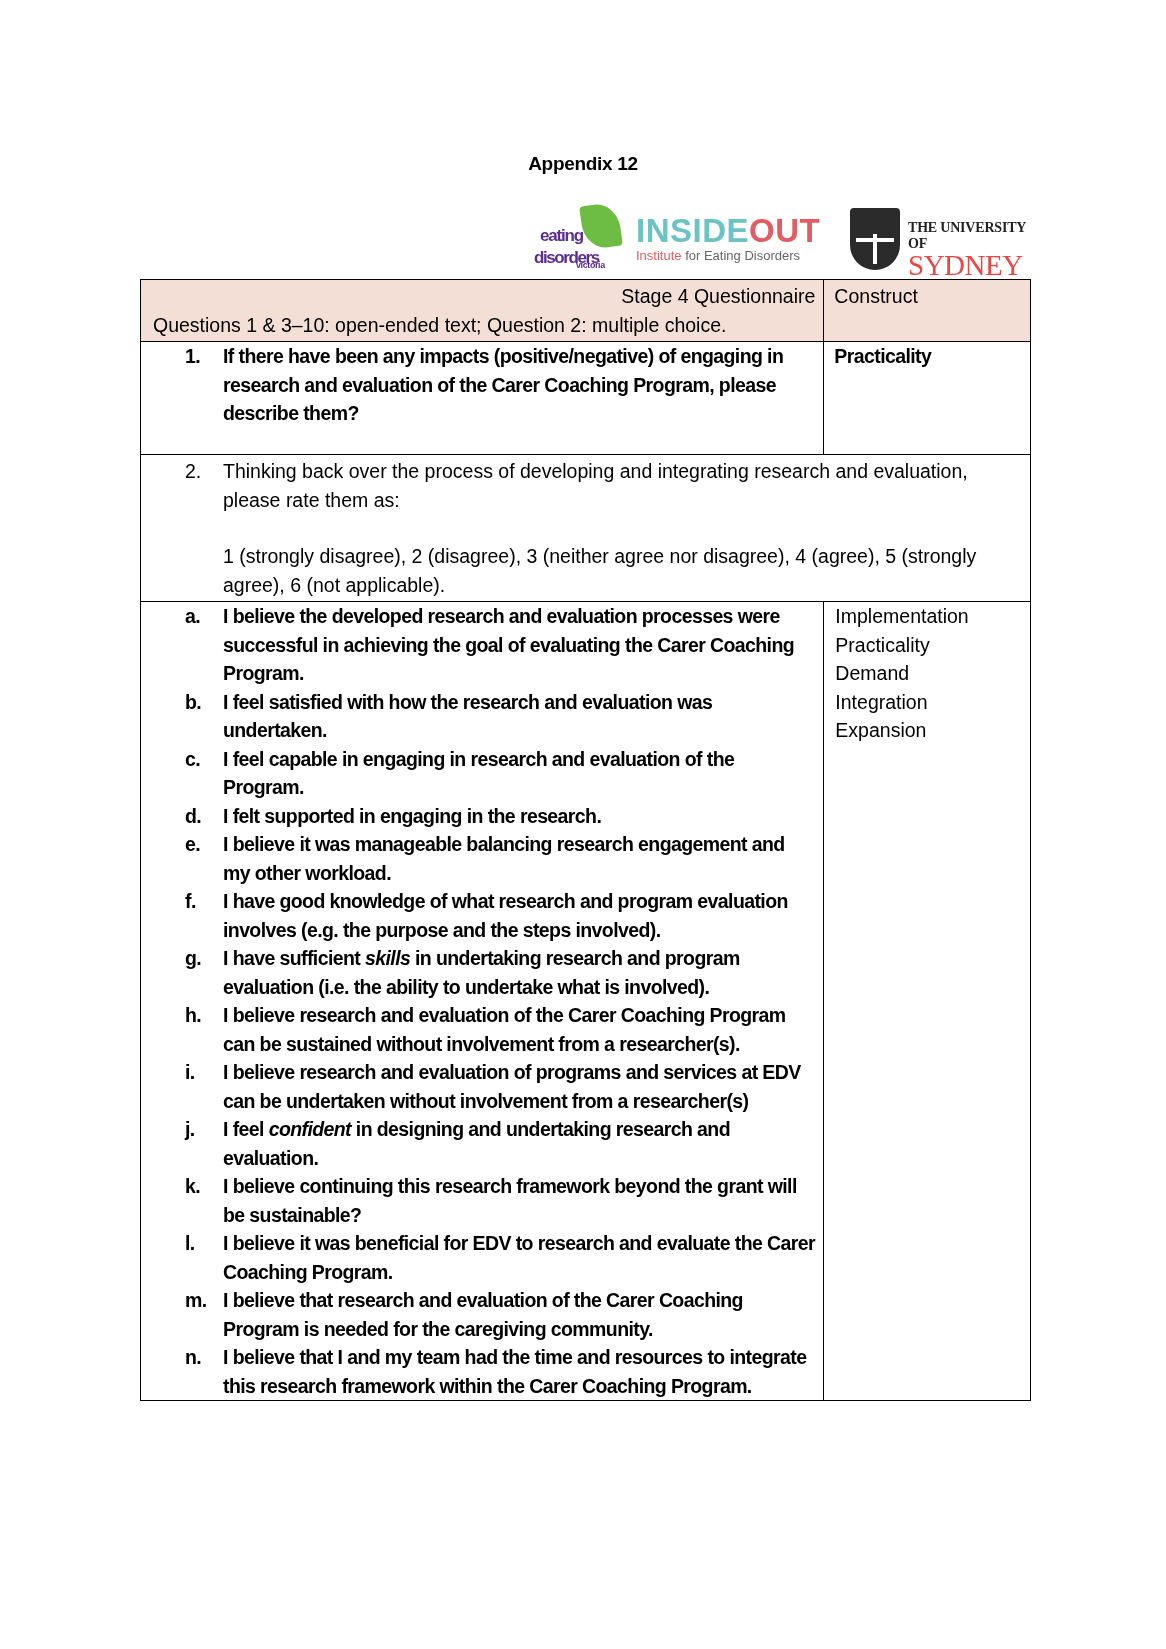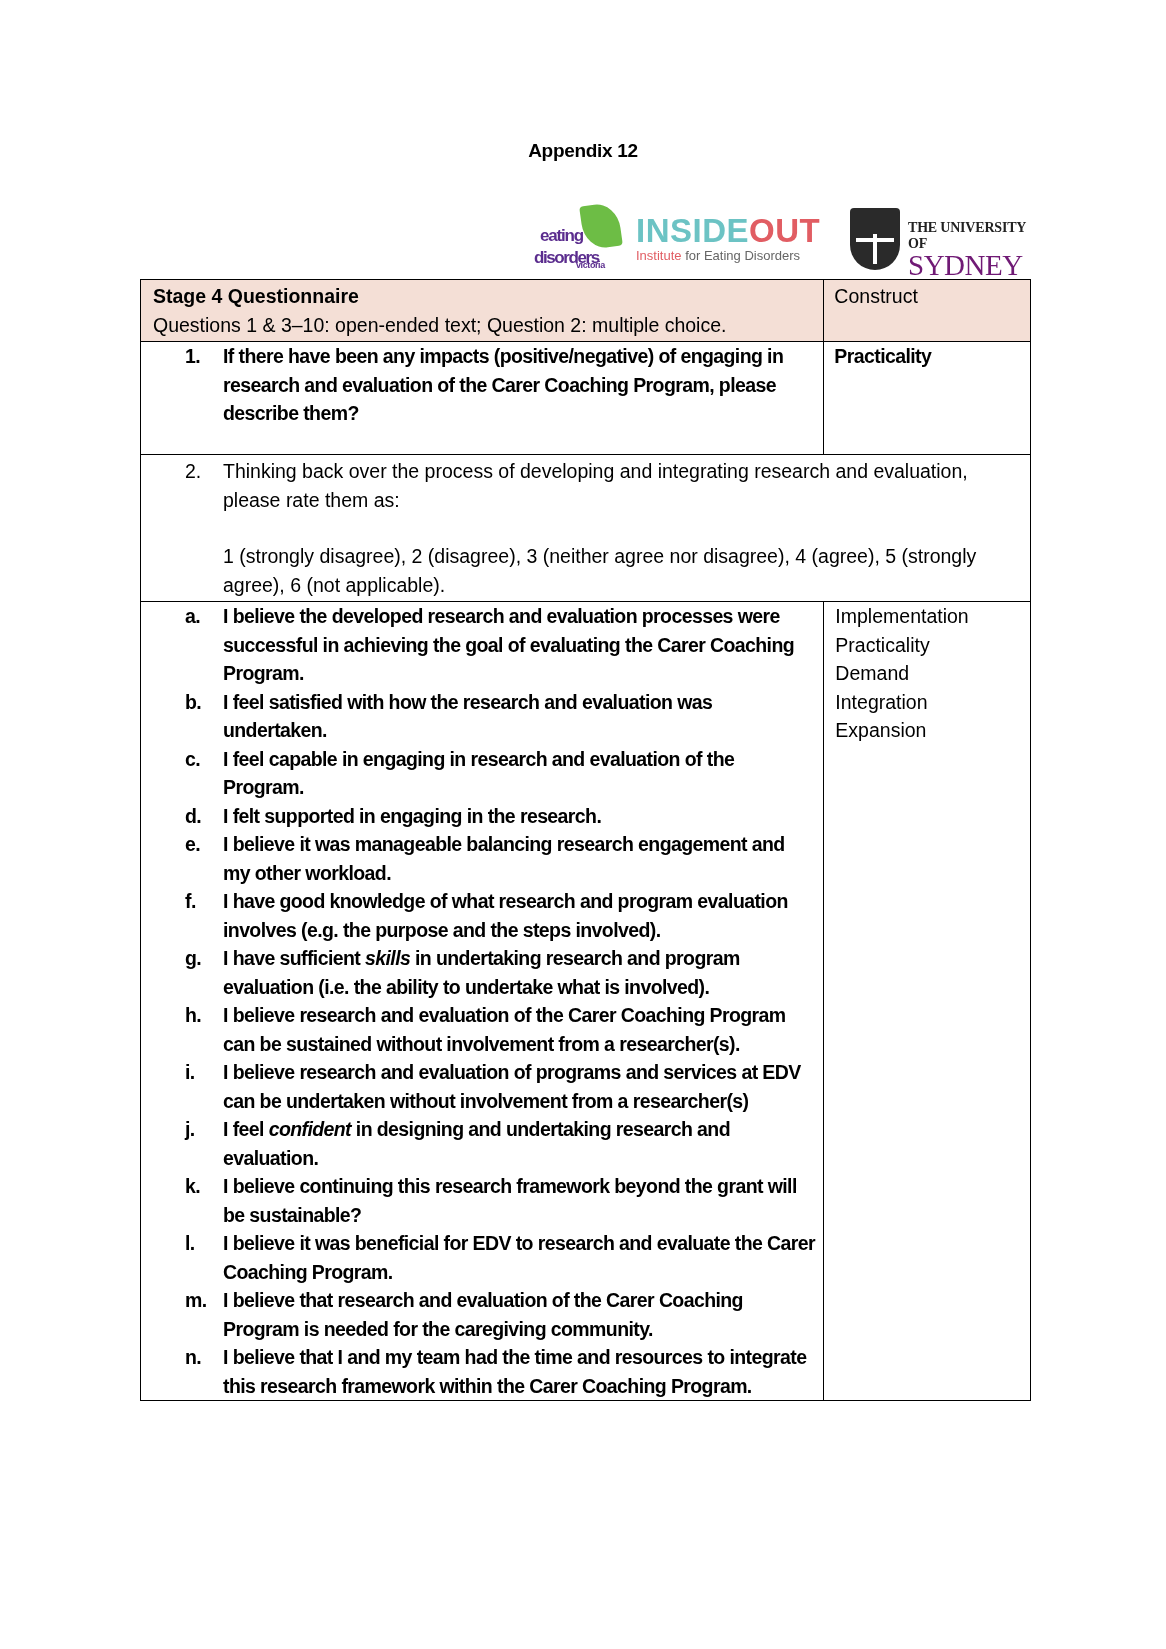--- a/index.html
+++ b/index.html
@@ -1,41 +1,41 @@
 <!DOCTYPE html>
 <html><head>
 <meta charset="utf-8">
 <style>
   html, body { margin:0; padding:0; background:#ffffff; }
   body { width:1166px; height:1649px; position:relative; overflow:hidden; font-family:"Liberation Sans", sans-serif; color:#000; }
-  .title { position:absolute; left:0; width:1166px; top:140px; text-align:center; font-weight:bold; font-size:19px; letter-spacing:-0.3px; }
+  .title { position:absolute; left:0; width:1166px; top:153px; text-align:center; font-weight:bold; font-size:19px; letter-spacing:-0.3px; }
   .logos { position:absolute; top:198px; left:532px; height:76px; width:500px; }
   .edv { position:absolute; left:0; top:6px; width:92px; height:70px; }
   .edv .leaf { position:absolute; left:50px; top:0; width:38px; height:44px; background:#6dbd45; border-radius:4px 60% 4px 60%; transform:rotate(-8deg); }
   .edv .t1 { position:absolute; left:8px; top:24px; font-weight:bold; font-size:17px; color:#5b2d8e; letter-spacing:-1.2px; line-height:15px; }
   .edv .t2 { position:absolute; left:2px; top:46px; font-weight:bold; font-size:17px; color:#5b2d8e; letter-spacing:-1.4px; line-height:15px; }
   .edv .t3 { position:absolute; left:44px; top:56px; font-weight:bold; font-size:9px; color:#5b2d8e; letter-spacing:-0.4px; }
   .io { position:absolute; left:104px; top:16px; width:190px; }
   .io .big { font-weight:bold; font-size:33px; letter-spacing:0.5px; line-height:34px; color:#6cc3c4; }
   .io .big .out { color:#e15d63; }
   .io .small { font-size:13px; color:#666; margin-top:0; white-space:nowrap; }
   .io .small .inst { color:#e15d63; }
   .crest { position:absolute; left:318px; top:10px; width:50px; height:62px; background:#2a2a2a; border-radius:4px 4px 25px 25px; }
   .crest:before { content:""; position:absolute; left:6px; top:30px; width:38px; height:4px; background:#fff; }
   .crest:after { content:""; position:absolute; left:23px; top:26px; width:4px; height:30px; background:#fff; }
   .usyd { position:absolute; left:376px; top:22px; font-family:"Liberation Serif", serif; }
   .usyd .u1 { font-size:14px; font-weight:bold; letter-spacing:-0.2px; color:#222; }
-  .usyd .u2 { font-size:29px; line-height:26px; color:#701a75; letter-spacing:-0.5px; }
+  .usyd .u2 { font-size:29px; line-height:26px; color:#ef4444; letter-spacing:-0.5px; }
 
   table.q { position:absolute; left:140px; top:279px; width:891px; border-collapse:collapse; font-size:19.5px; line-height:28.5px; }
   table.q td { border:1.5px solid #000; vertical-align:top; padding:0; }
   .hdr td { background:#f4dfd6; }
   .hdr .c1 { padding:2px 8px 2px 12px; }
   .hdr .c2 { padding:2px 10px; font-weight:normal; }
-  .hdr .h1 { font-weight:bold; }
+  .hdr .h1 { font-weight:normal;text-align:right; }
   .col1 { width:700px; }
   .col2 { width:190px; }
   .cond { font-weight:bold; letter-spacing:-0.6px; }
   .item { position:relative; padding-left:82px; }
   .item .lbl { position:absolute; left:44px; width:30px; }
   .row1 .c1 { padding:0 8px 26px 0; height:86px; }
   .row1 .c2 { padding:0 10px; }
   .row2 .c1 { padding:2px 8px 2px 0; }
   .row2 .p { padding-left:82px; }
   .row2 .gap { height:28px; }

